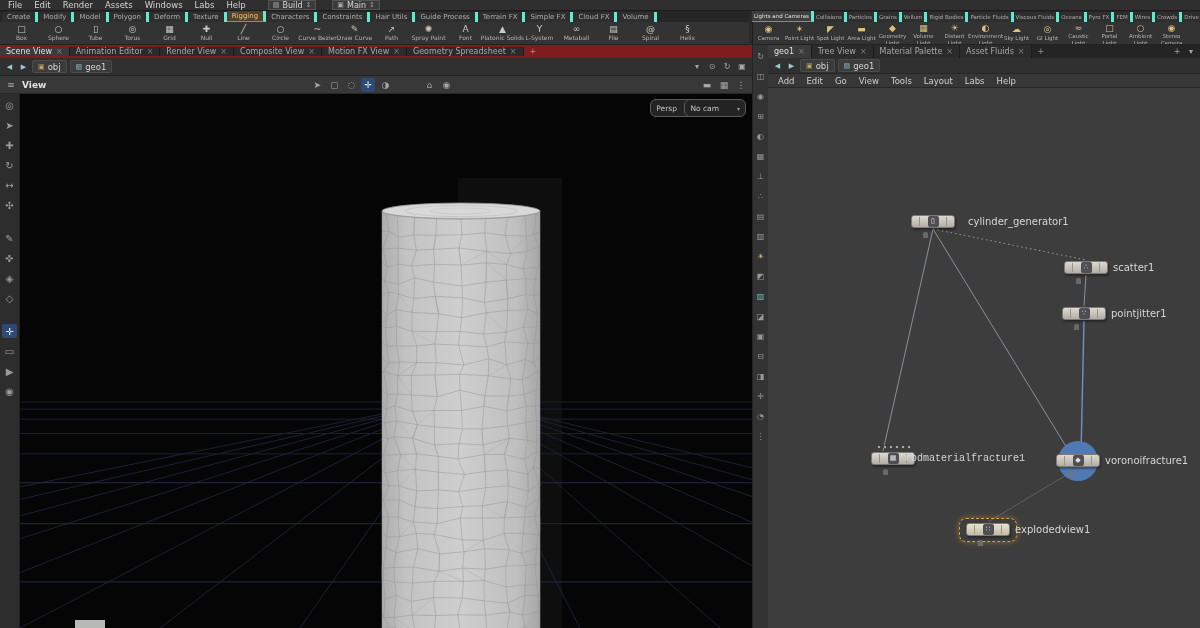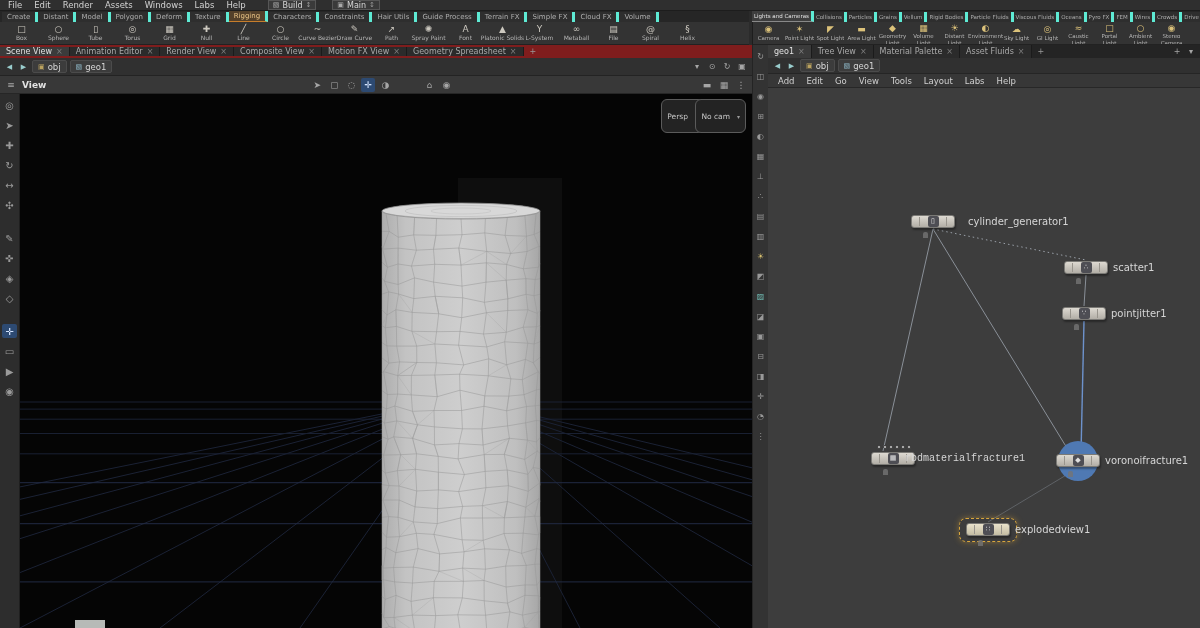--- a/index.html
+++ b/index.html
@@ -55,21 +55,21 @@
   .hsp1{width:256px}.hsp2{width:22px}.hspf{flex:1}
 
   
   #leftStrip{left:0;top:94px;width:20px;height:534px;background:#2d2d2d;border-right:1px solid #1f1f1f;display:flex;flex-direction:column;align-items:center;padding-top:4px;gap:6px}
   .sicon{width:15px;height:14px;display:flex;align-items:center;justify-content:center;font-size:10px;color:#9a9a9a;border-radius:2px;flex:none}
   .sicon.active{background:#2d4a72;color:#d4e4ff}
   .sgap{height:7px;flex:none}
 
   
   #vpCanvas{left:20px;top:94px;width:732px;height:534px;background:#050505;overflow:hidden}
-  .pill{position:absolute;top:5px;height:11px;display:flex;align-items:center;gap:7px;background:#232323;border:1px solid #5b5b5b;border-radius:6px;padding:16px 5px;font-size:7.5px;color:#c6c6c6;z-index:5}
+  .pill{position:absolute;top:5px;height:11px;display:flex;align-items:center;gap:18px;background:#232323;border:1px solid #5b5b5b;border-radius:6px;padding:8px 5px;font-size:7.5px;color:#c6c6c6;z-index:5}
   #pillPersp{right:48px}
   #pillCam{right:6px}
   .pill .da{font-size:6px;color:#999}
 
   
   #rightStrip{left:752px;top:45px;width:16px;height:583px;background:#333;border-left:1px solid #242424;display:flex;flex-direction:column;align-items:center;padding-top:5px;gap:8px;overflow:hidden}
   .rsicon{width:12px;height:12px;display:flex;align-items:center;justify-content:center;font-size:8px;color:#999;flex:none}
 
   
   #netTabs{left:768px;top:45px;width:432px;height:13px;background:#242424;display:flex;align-items:stretch;font-size:8px;overflow:hidden}
@@ -113,21 +113,21 @@
     </div>
     <div class="widget">
       <span class="wicon">▣</span>
       <span>Main</span>
       <span class="warr">↕</span>
     </div>
   </div>
 
   <div id="shelfTabsL" class="abs">
       <span class="shelftab">Create</span>
-      <span class="shelftab">Distant</span>
+      <span class="shelftab">Modify</span>
       <span class="shelftab">Model</span>
       <span class="shelftab">Polygon</span>
       <span class="shelftab">Deform</span>
       <span class="shelftab">Texture</span>
       <span class="shelftab active">Rigging</span>
       <span class="shelftab">Characters</span>
       <span class="shelftab">Constraints</span>
       <span class="shelftab">Hair Utils</span>
       <span class="shelftab">Guide Process</span>
       <span class="shelftab">Terrain FX</span>

